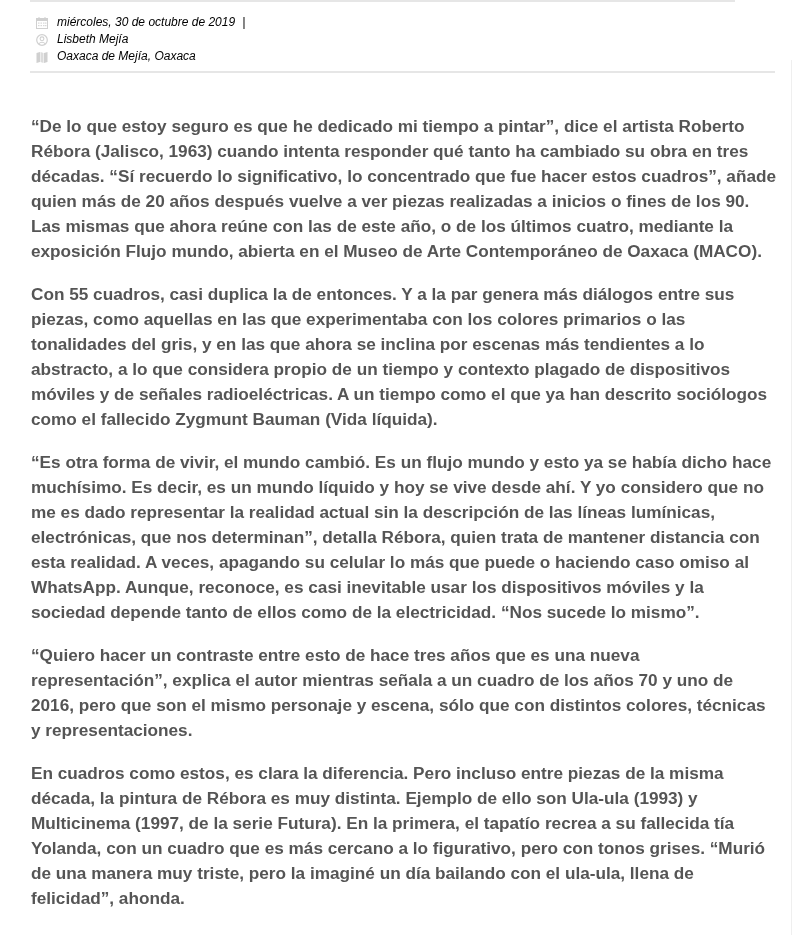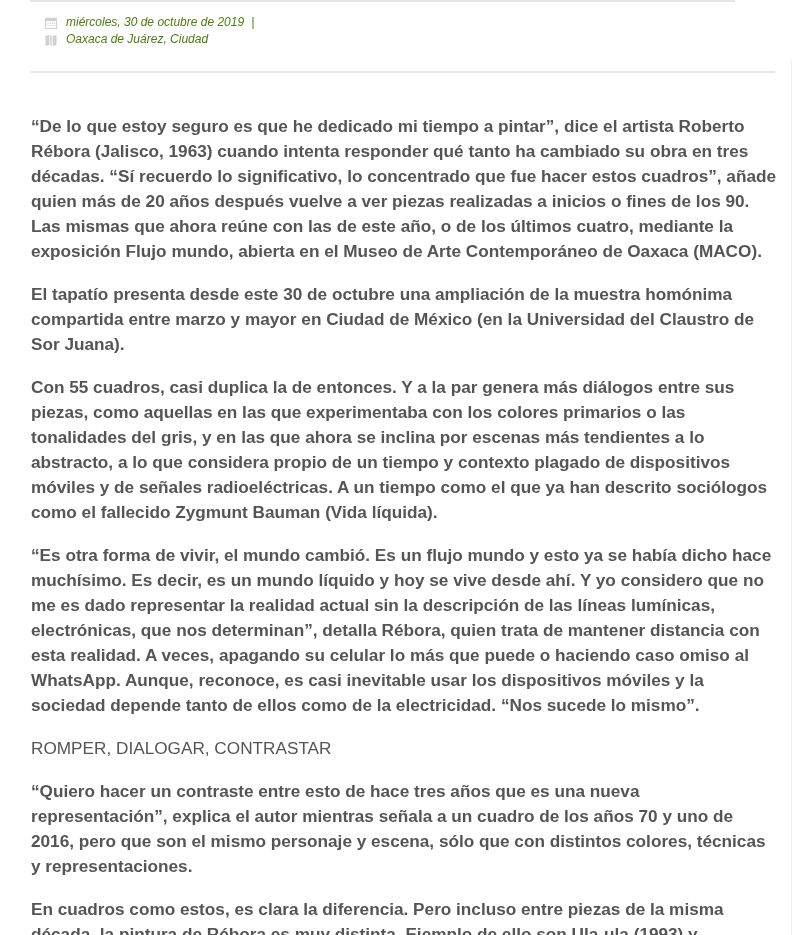--- a/index.html
+++ b/index.html
@@ -26,25 +26,25 @@
     .side-rule {
       position: absolute;
       left: 791px;
       top: 60px;
       width: 1px;
       height: 875px;
       background: #efefef;
     }
     .meta {
       position: absolute;
-      left: 45px;
+      left: 36px;
       top: 14px;
       font-size: 12px;
       font-style: italic;
-      color: #4d7c0f;
+      color: #000000;
       line-height: 17px;
     }
     .meta-row {
       display: flex;
       align-items: center;
       height: 17px;
     }
     .meta-row .icon {
       width: 12px;
       height: 12px;
@@ -108,32 +108,40 @@
             <rect x="9" y="8" width="1.5" height="1.2"></rect>
         </g>
       </svg>
     </span>
     <span>miércoles, 30 de octubre de 2019</span>
     <span class="sep">|</span>
   </div>
   <div class="meta-row">
     <span class="icon">
       <svg width="12" height="12" viewBox="0 0 12 12">
+        <circle cx="6" cy="6" r="5.3" fill="none" stroke="#d0d0d0" stroke-width="1.2"></circle>
+        <circle cx="6" cy="4.8" r="1.9" fill="none" stroke="#d0d0d0" stroke-width="1.1"></circle>
+        <path d="M2.6 9.8 Q6 6.8 9.4 9.8" fill="none" stroke="#d0d0d0" stroke-width="1.1"></path>
+      </svg>
+    </span>
+    <span>Lisbeth Mejía</span>
+  </div>
+  <div class="meta-row">
+    <span class="icon">
+      <svg width="12" height="12" viewBox="0 0 12 12">
         <path d="M0.5 2 L4 1 L4 11 L0.5 12 Z" fill="#d0d0d0"></path>
         <path d="M4.5 1 L7.5 2 L7.5 12 L4.5 11 Z" fill="#dcdcdc"></path>
         <path d="M8 2 L11.5 1 L11.5 11 L8 12 Z" fill="#d0d0d0"></path>
       </svg>
     </span>
-    <span>Oaxaca de Juárez, Ciudad</span>
+    <span>Oaxaca de Mejía, Oaxaca</span>
   </div>
 </div>
 
 <div class="meta-rule"></div>
 
 <div class="article">
   <p>“De lo que estoy seguro es que he dedicado mi tiempo a pintar”, dice el artista Roberto Rébora (Jalisco, 1963) cuando intenta responder qué tanto ha cambiado su obra en tres décadas. “Sí recuerdo lo significativo, lo concentrado que fue hacer estos cuadros”, añade quien más de 20 años después vuelve a ver piezas realizadas a inicios o fines de los 90. Las mismas que ahora reúne con las de este año, o de los últimos cuatro, mediante la exposición Flujo mundo, abierta en el Museo de Arte Contemporáneo de Oaxaca (MACO).</p>
-  <p>El tapatío presenta desde este 30 de octubre una ampliación de la muestra homónima compartida entre marzo y mayor en Ciudad de México (en la Universidad del Claustro de Sor Juana).</p>
   <p>Con 55 cuadros, casi duplica la de entonces. Y a la par genera más diálogos entre sus piezas, como aquellas en las que experimentaba con los colores primarios o las tonalidades del gris, y en las que ahora se inclina por escenas más tendientes a lo abstracto, a lo que considera propio de un tiempo y contexto plagado de dispositivos móviles y de señales radioeléctricas. A un tiempo como el que ya han descrito sociólogos como el fallecido Zygmunt Bauman (Vida líquida).</p>
   <p>“Es otra forma de vivir, el mundo cambió. Es un flujo mundo y esto ya se había dicho hace muchísimo. Es decir, es un mundo líquido y hoy se vive desde ahí. Y yo considero que no me es dado representar la realidad actual sin la descripción de las líneas lumínicas, electrónicas, que nos determinan”, detalla Rébora, quien trata de mantener distancia con esta realidad. A veces, apagando su celular lo más que puede o haciendo caso omiso al WhatsApp. Aunque, reconoce, es casi inevitable usar los dispositivos móviles y la sociedad depende tanto de ellos como de la electricidad. “Nos sucede lo mismo”.</p>
-  <h3>ROMPER, DIALOGAR, CONTRASTAR</h3>
   <p>“Quiero hacer un contraste entre esto de hace tres años que es una nueva representación”, explica el autor mientras señala a un cuadro de los años 70 y uno de 2016, pero que son el mismo personaje y escena, sólo que con distintos colores, técnicas y representaciones.</p>
   <p>En cuadros como estos, es clara la diferencia. Pero incluso entre piezas de la misma década, la pintura de Rébora es muy distinta. Ejemplo de ello son Ula-ula (1993) y Multicinema (1997, de la serie Futura). En la primera, el tapatío recrea a su fallecida tía Yolanda, con un cuadro que es más cercano a lo figurativo, pero con tonos grises. “Murió de una manera muy triste, pero la imaginé un día bailando con el ula-ula, llena de felicidad”, ahonda.</p>
 </div>
 
 </body></html>

